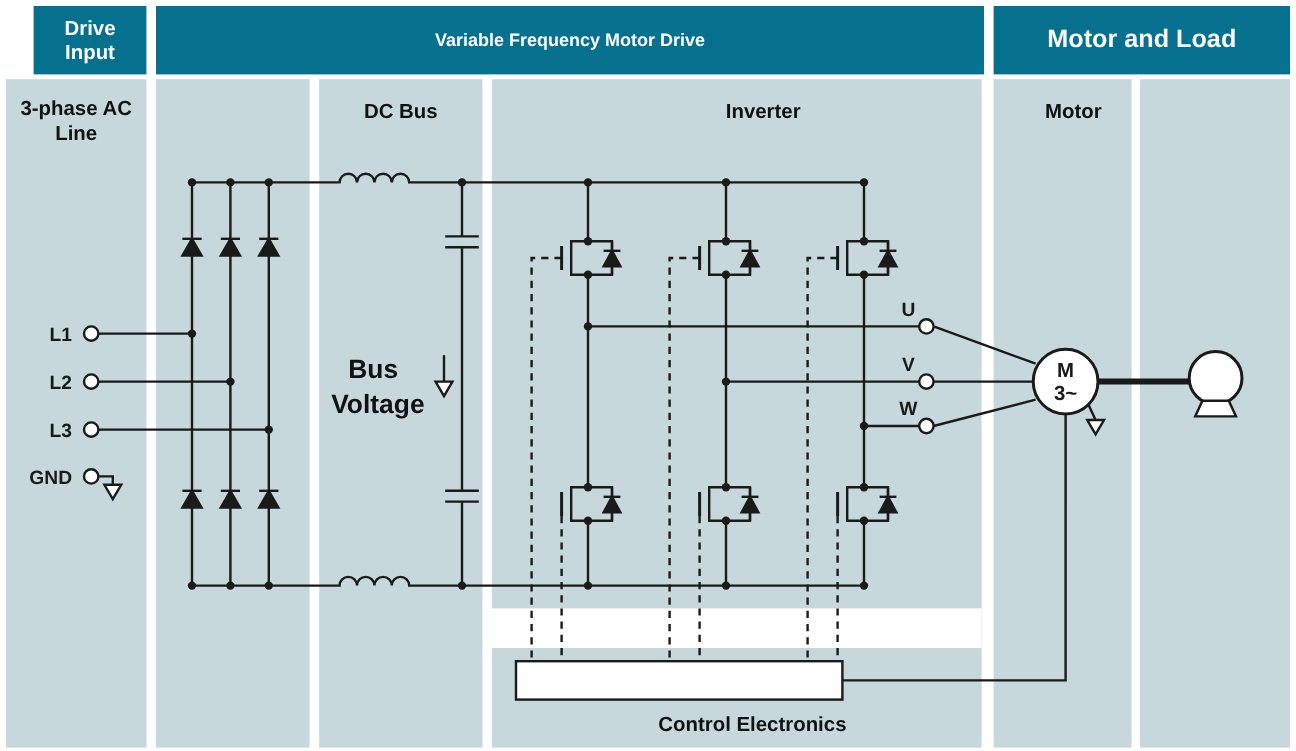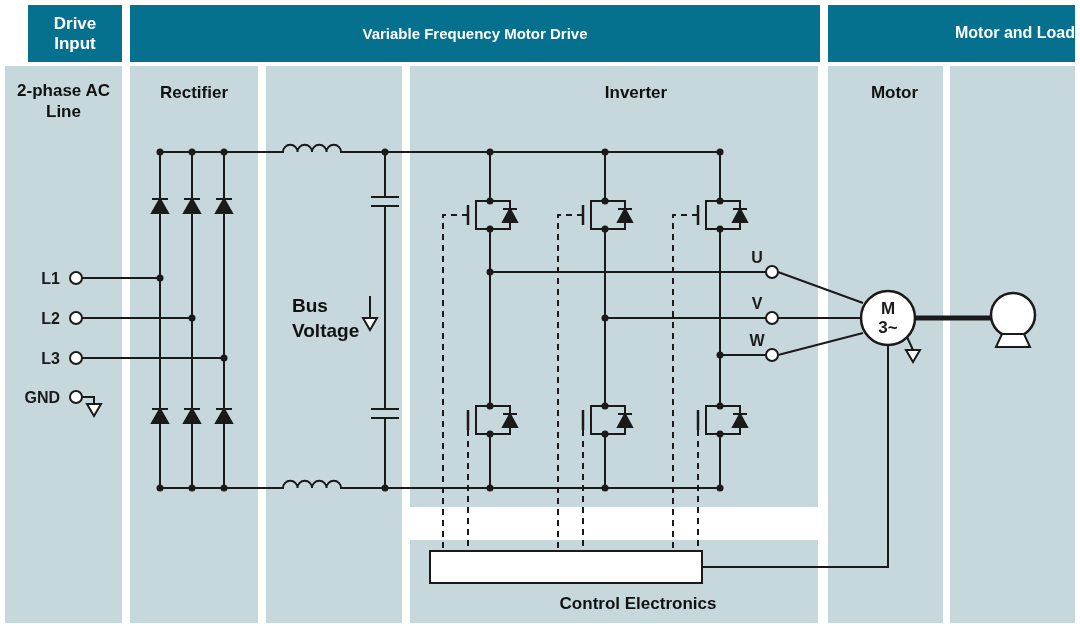--- a/index.html
+++ b/index.html
@@ -4,21 +4,21 @@
 <style>
   * { margin:0; padding:0; box-sizing:border-box; }
   body { font-family:"Liberation Sans", sans-serif; background:#ffffff; }
   .canvas { position:relative; width:1080px; height:626px; background:#ffffff; overflow:hidden; }
 
   .hdr { position:absolute; top:5px; height:57px; background:#05718f; color:#ffffff;
          display:flex; align-items:center; justify-content:center; text-align:center;
          font-weight:bold; line-height:1.15; z-index:2; }
   .hdr-drive { left:28px; width:94px; font-size:17px; padding:0 12px; }
   .hdr-vfd   { left:130px; width:690px; font-size:15px; }
-  .hdr-ml    { left:828px; width:247px; font-size:16px;justify-content:flex-end; }
+  .hdr-ml    { left:828px; width:247px; font-size:21px; }
 
   .col { position:absolute; top:66px; height:557px; background:#c6d8db; z-index:1; }
   .col-ac   { left:5px;   width:117px; }
   .col-rect { left:130px; width:128px; }
   .col-dc   { left:266px; width:136px; }
   .col-inv  { left:410px; width:408px; }
   .col-mot  { left:828px; width:115px; }
   .col-load { left:950px; width:125px; }
 
   .band { position:absolute; left:410px; top:507px; width:408px; height:33px; background:#ffffff; z-index:2; }
@@ -26,23 +26,23 @@
   .col-label { position:absolute; text-align:center; font-weight:bold; font-size:17px;
                color:#111111; line-height:1.25; z-index:3; }
   .lbl-ac   { left:15px;  top:80px; width:97px; }
   .lbl-rect { left:130px; top:82px; width:128px; }
   .lbl-dc   { left:266px; top:82px; width:136px; }
   .lbl-inv  { left:410px; top:82px; width:452px; }
   .lbl-mot  { left:828px; top:82px; width:133px; }
   .lbl-load { left:958px; top:80px; width:110px; }
 
   .float-label { position:absolute; z-index:6; color:#111111; }
-  .bus-voltage { left:292px; top:294px; width:70px; text-align:left;
-                 font-size:19px; font-weight:600; line-height:1.3; }
-  .control-label { left:488px; top:594px; width:300px; text-align:center;
+  .bus-voltage { left:276px; top:294px; width:70px; text-align:center;
+                 font-size:22px; font-weight:600; line-height:1.3; }
+  .control-label { left:477px; top:594px; width:300px; text-align:center;
                    font-size:17px; font-weight:bold; }
 
   svg.schematic { position:absolute; left:0; top:0; z-index:5; }
   .wire { stroke:#1a1a1a; stroke-width:2; fill:none; }
   .thick { stroke:#1a1a1a; stroke-width:5; fill:none; }
   .gate { stroke-dasharray:6 5; }
   .dot  { fill:#1a1a1a; stroke:none; }
   .term { fill:#ffffff; stroke:#1a1a1a; stroke-width:2; }
   .box  { fill:#ffffff; stroke:#1a1a1a; stroke-width:2; }
   .motor-c { fill:#ffffff; stroke:#1a1a1a; stroke-width:2.5; }
@@ -66,22 +66,22 @@
     </div>
 
   <div class="col col-ac"></div>
   <div class="col col-rect"></div>
   <div class="col col-dc"></div>
   <div class="col col-inv"></div>
   <div class="col col-mot"></div>
   <div class="col col-load"></div>
   <div class="band"></div>
 
-  <div class="col-label lbl-ac">2-phase AC Line</div>
-  <div class="col-label lbl-rect">Rectifier</div>
+  <div class="col-label lbl-ac">3-phase AC Line</div>
+  <div class="col-label lbl-dc">DC Bus</div>
   <div class="col-label lbl-inv">Inverter</div>
   <div class="col-label lbl-mot">Motor</div>
 
   <div class="float-label bus-voltage">Bus Voltage</div>
   <div class="float-label control-label">Control Electronics</div>
 
   <svg class="schematic" width="1080" height="626" viewBox="0 0 1080 626">
     <defs>
       <g id="diode-up" stroke="#1a1a1a" stroke-width="2">
         <polygon points="-8,7 8,7 0,-7" fill="#1a1a1a"></polygon>

